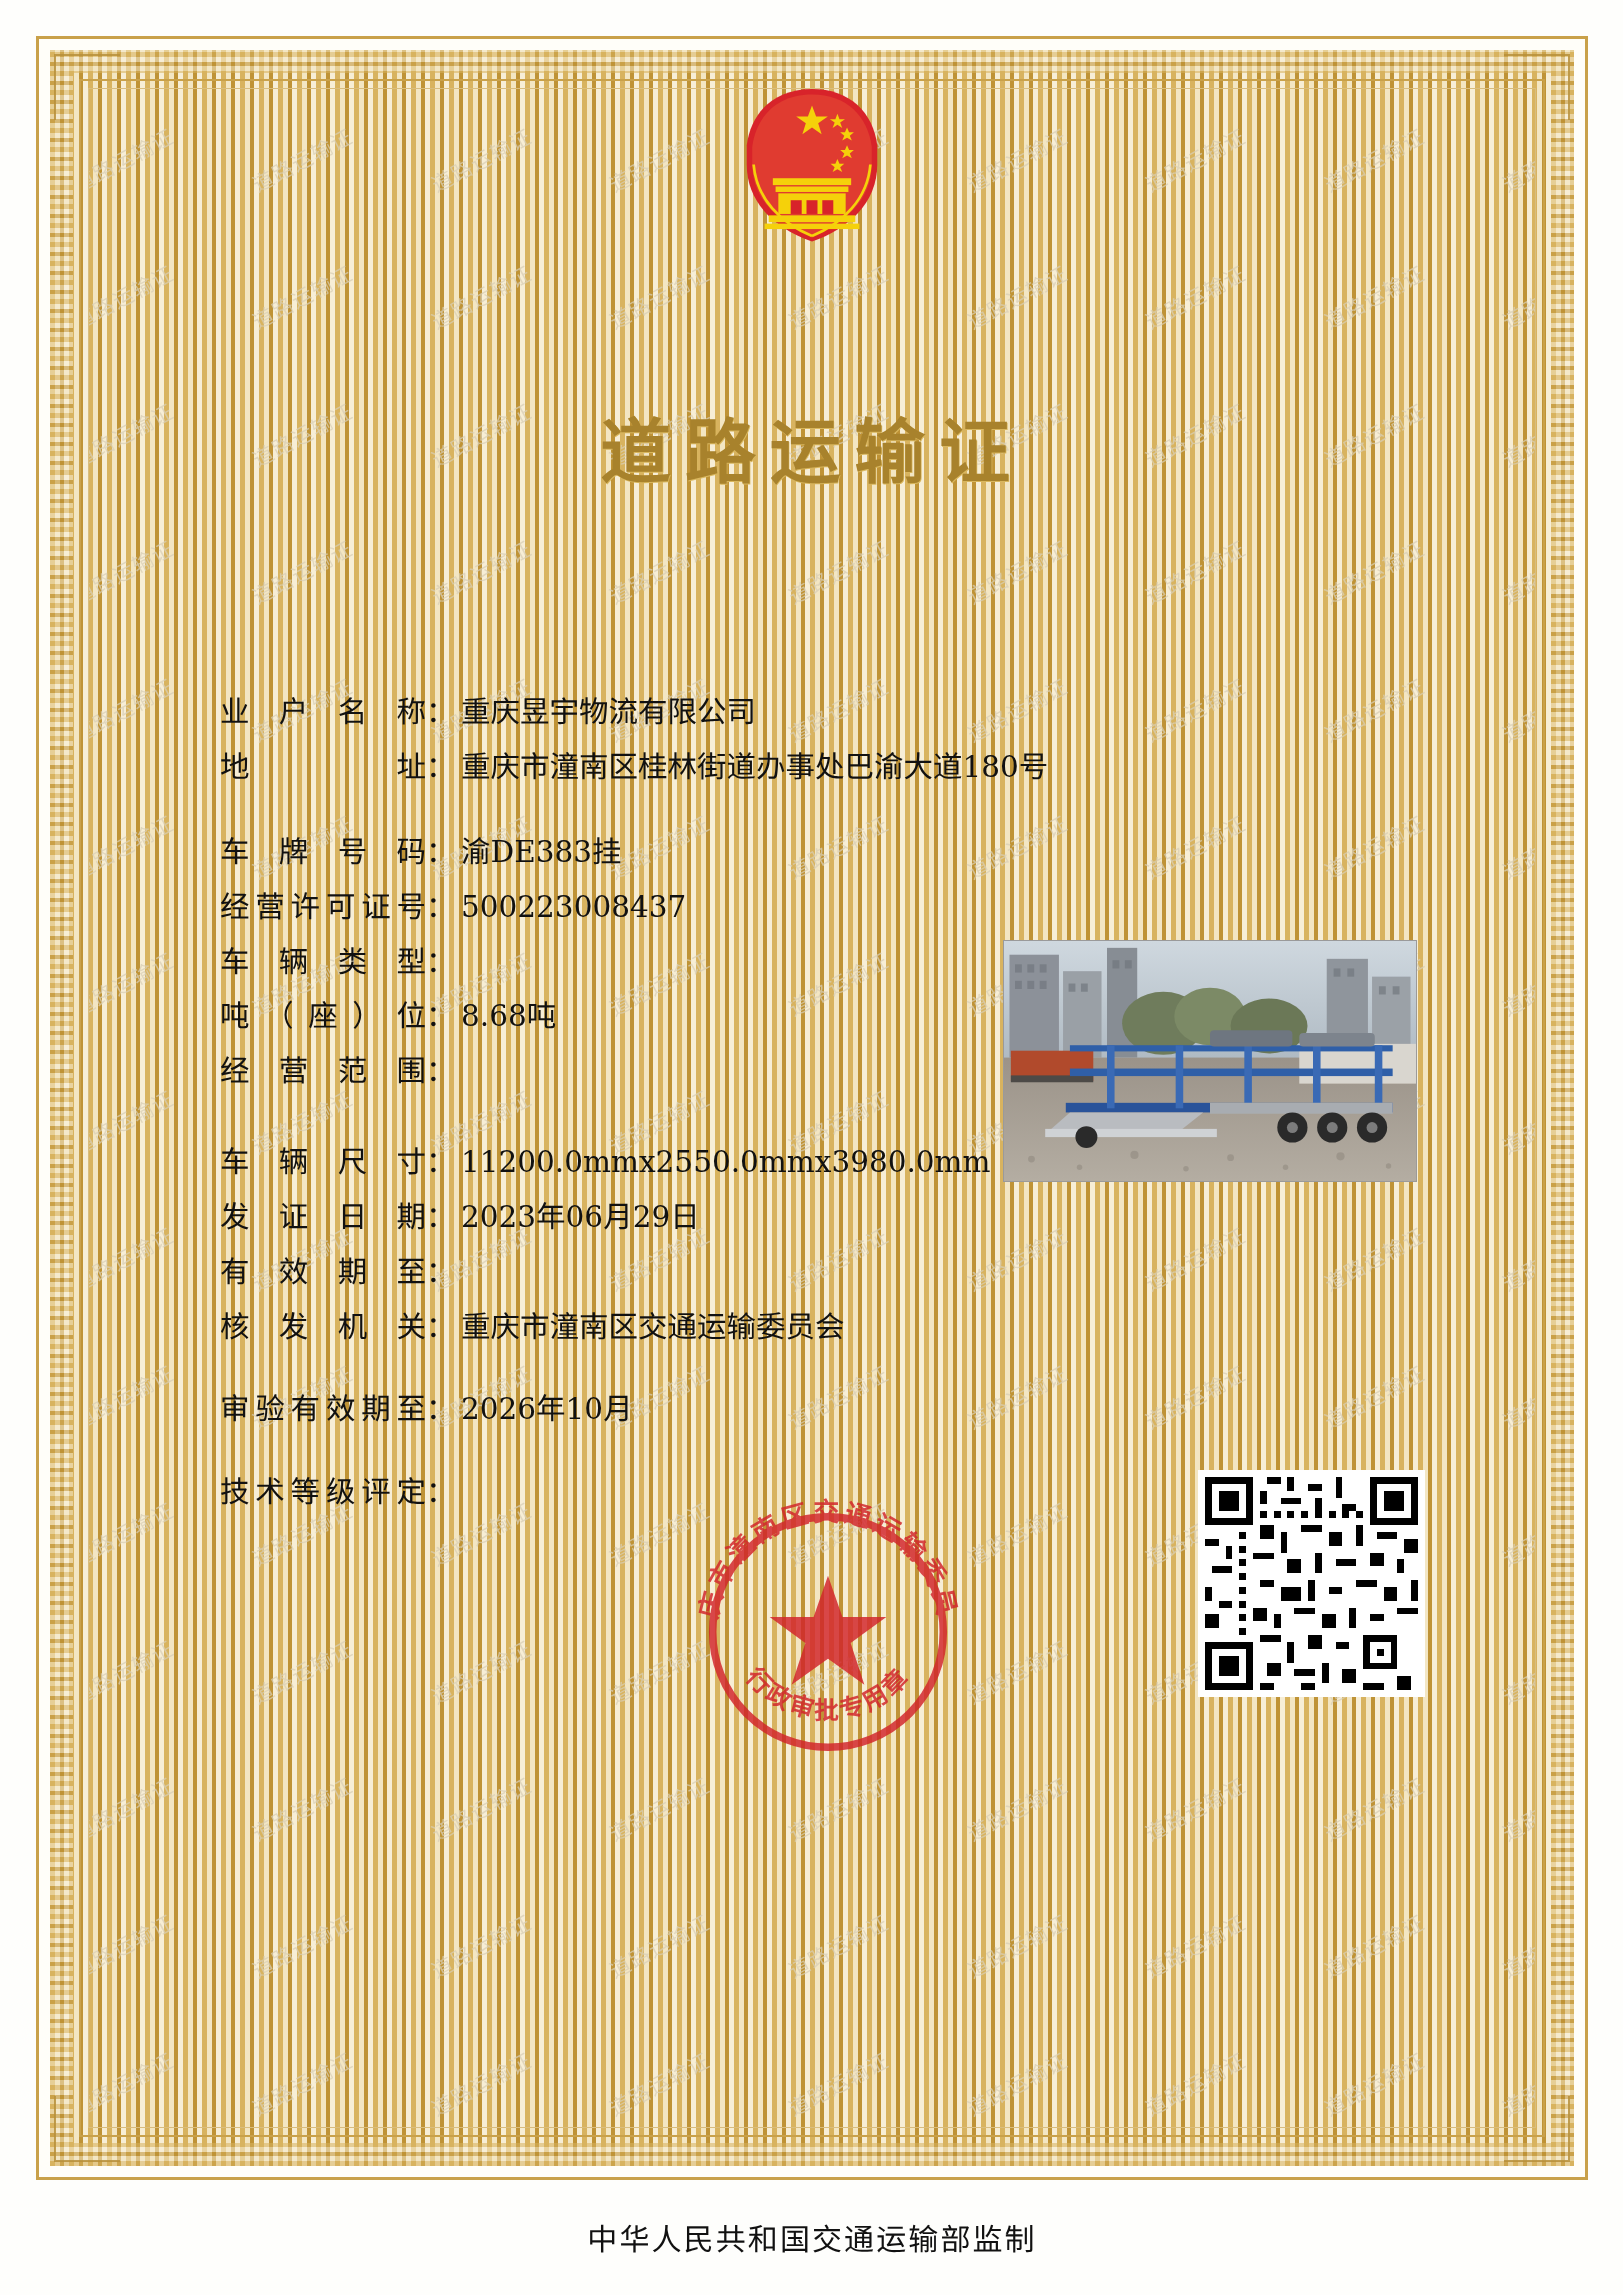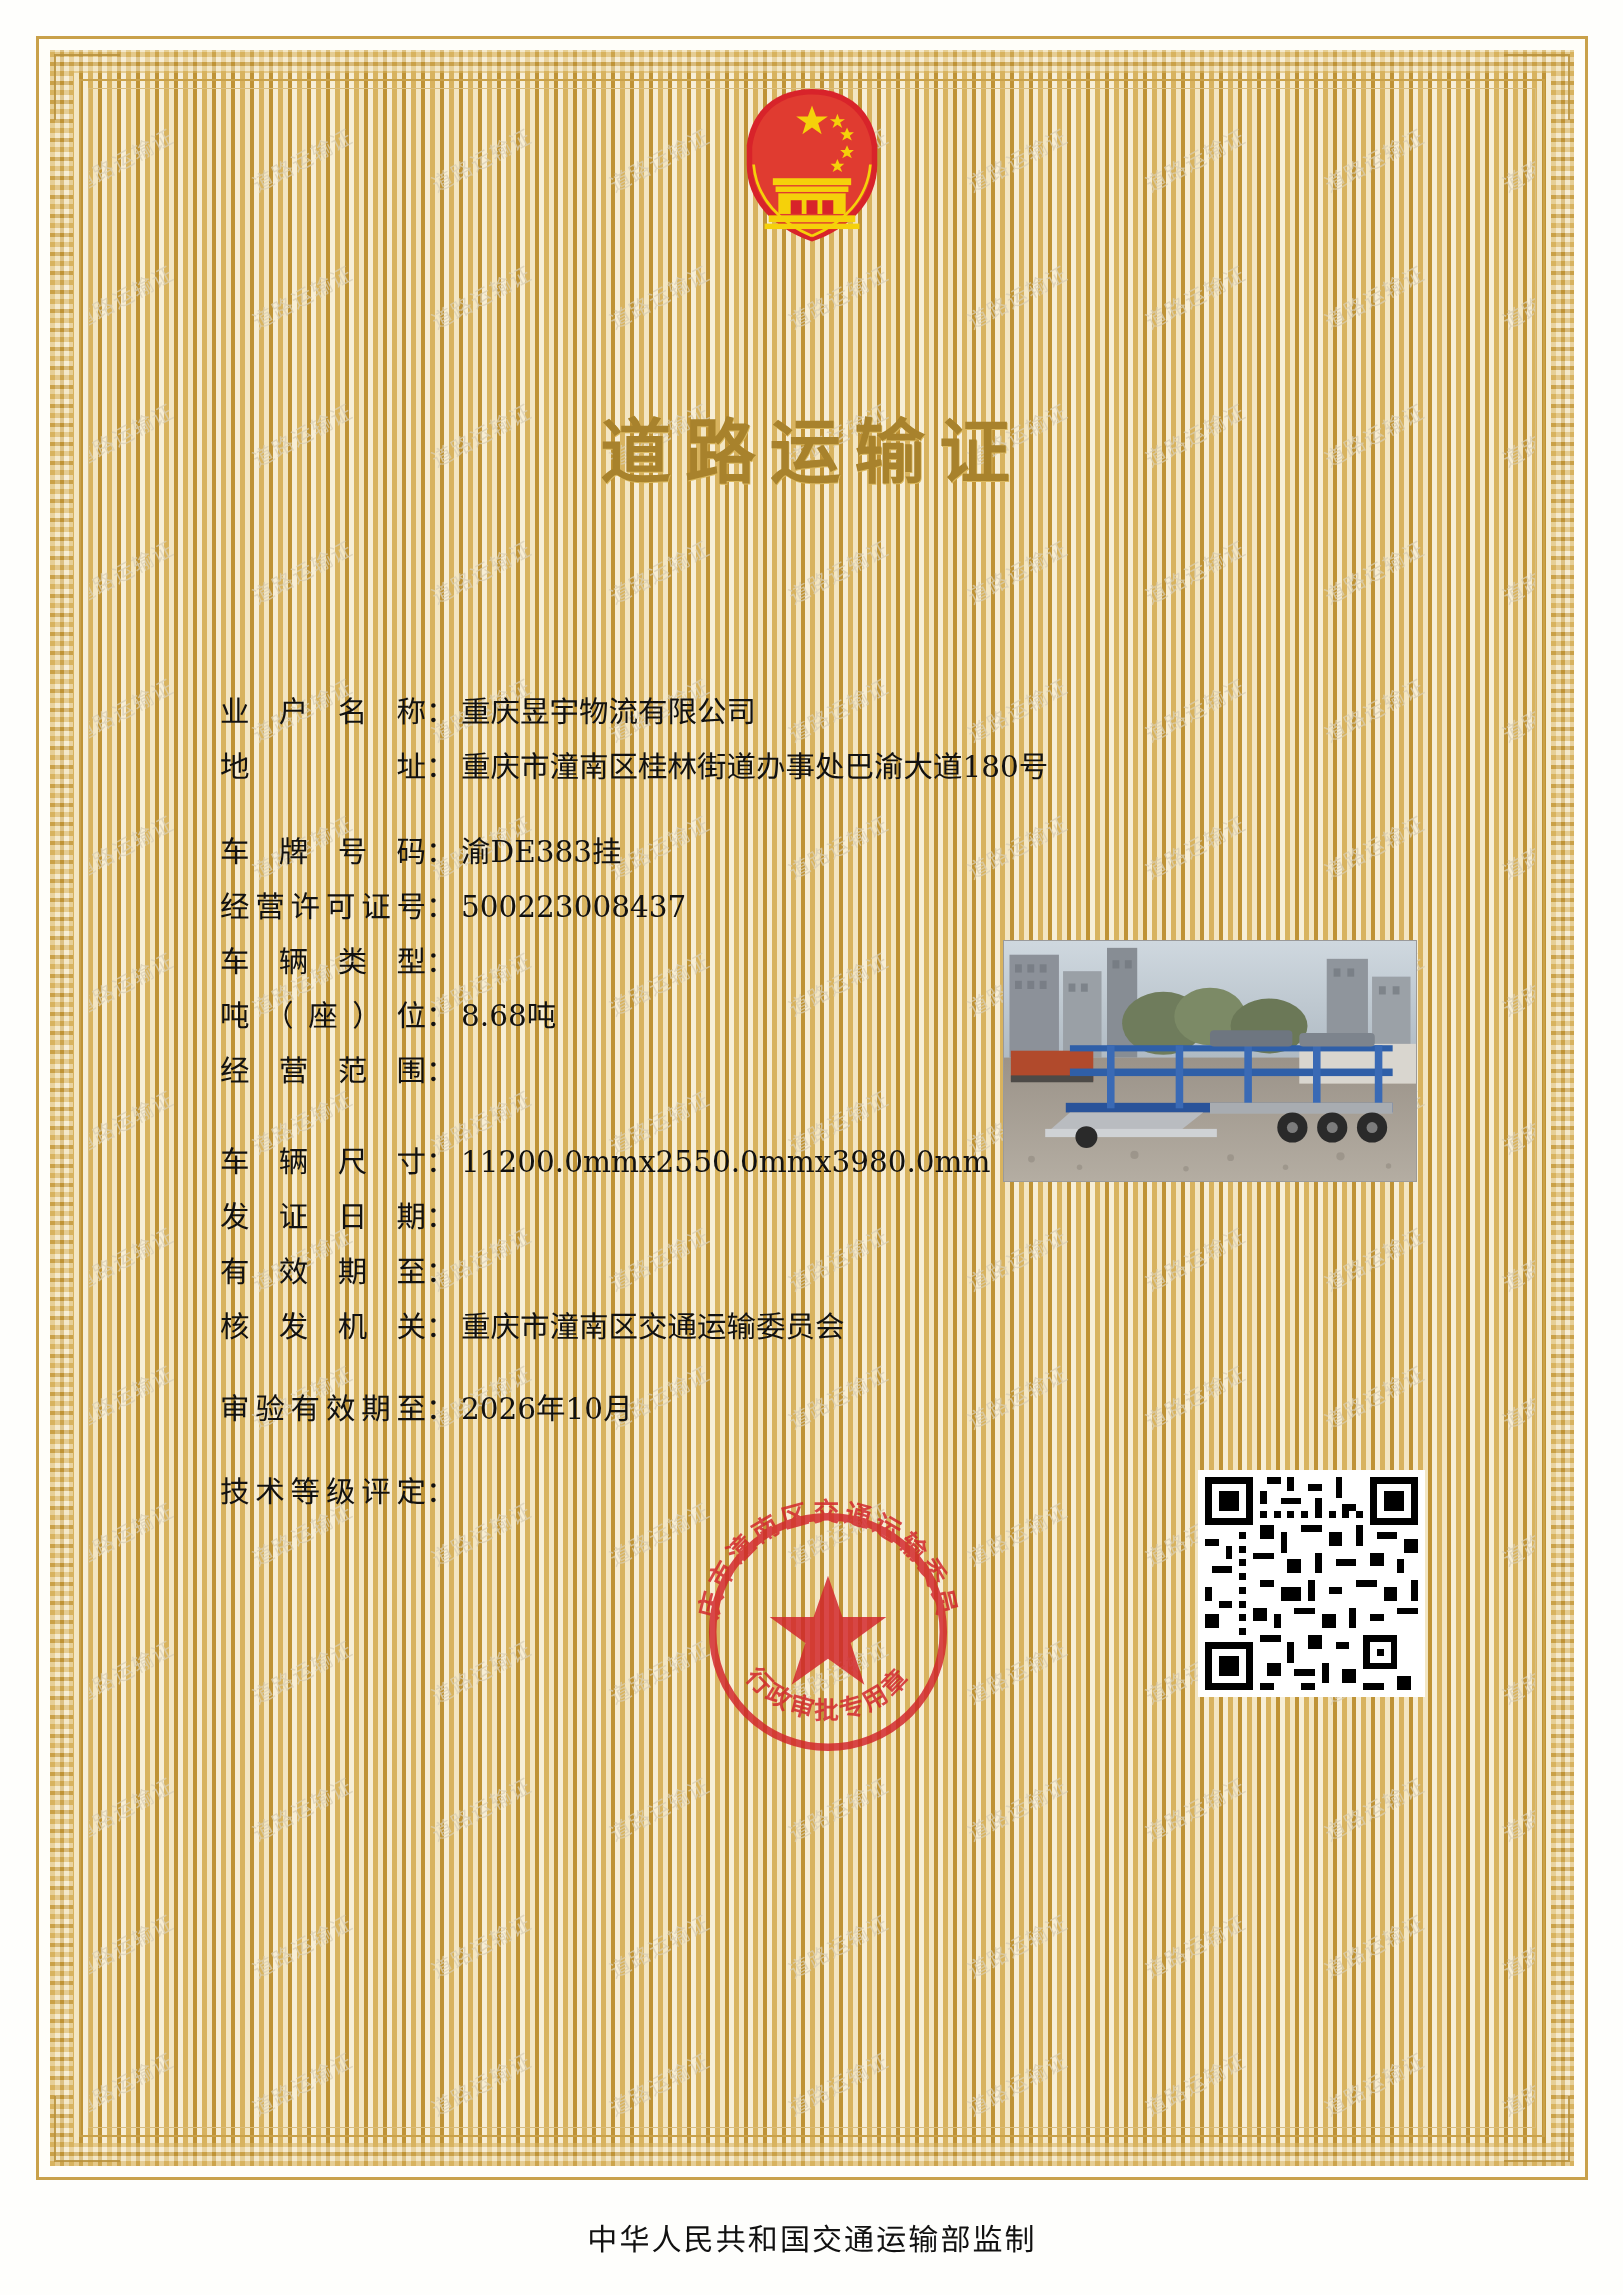--- a/index.html
+++ b/index.html
@@ -528,20 +528,21 @@
           <div class="value">11200.0mmx2550.0mmx3980.0mm</div>
         </div>
         <div class="row">
           <div class="label">
             <span class="ch">发</span>
             <span class="ch">证</span>
             <span class="ch">日</span>
             <span class="ch">期</span>
           </div>
           <div class="colon">：</div>
+          <div class="value">2023年06月29日</div>
         </div>
         <div class="row">
           <div class="label">
             <span class="ch">有</span>
             <span class="ch">效</span>
             <span class="ch">期</span>
             <span class="ch">至</span>
           </div>
           <div class="colon">：</div>
         </div>

